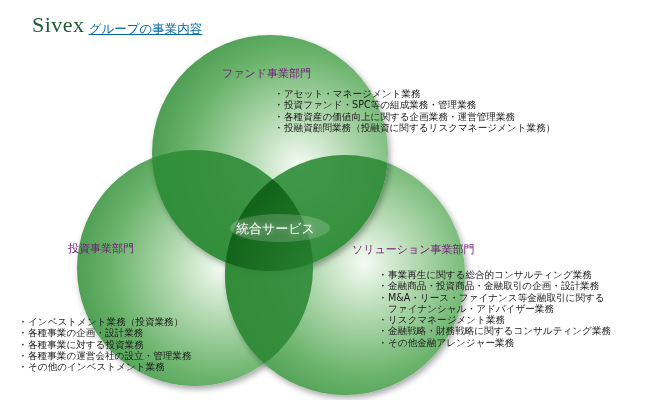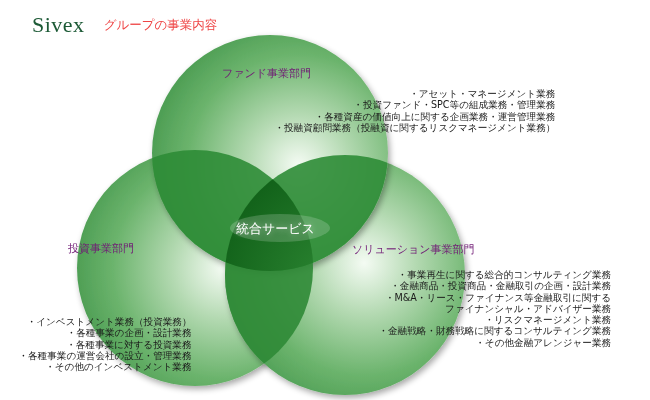--- a/index.html
+++ b/index.html
@@ -1,25 +1,25 @@
 <!DOCTYPE html>
 <html><head>
   <meta charset="utf-8">
   <style>
     html, body { margin: 0; padding: 0; background: #ffffff; }
     body { width: 650px; height: 400px; position: relative; overflow: hidden;
            font-family: "DejaVu Sans", sans-serif; color: #1a2a1a; }
-    .title { position: absolute; left: 32px; top: 12px; display: flex; align-items: center; }
+    .title { position: absolute; left: 32px; top: 12px; display: flex; align-items: flex-end; }
     .brand { font-family: "Liberation Serif", serif; font-size: 22px; color: #1d5a36; letter-spacing: 0.5px; }
-    .title-sub { font-size: 12.5px; color: #ef4444; margin-left: 19px; }
+    .title-sub { font-size: 12.5px; color: #0369a1; margin-left: 4px; text-decoration: underline; }
     svg.venn { position: absolute; left: 0; top: 0; }
     .label { position: absolute; font-size: 11px; color: #701a75; white-space: nowrap; }
     .center-label { position: absolute; font-size: 13px; color: #ffffff; white-space: nowrap;
                     text-shadow: 0 0 6px rgba(255,255,255,0.55); }
-    ul.items { position: absolute; margin: 0; padding: 0; list-style: none; font-size: 9.6px; line-height: 11.3px; color: #1a1a1a; text-align: right; }
+    ul.items { position: absolute; margin: 0; padding: 0; list-style: none; font-size: 9.6px; line-height: 11.3px; color: #1a1a1a; }
     ul.items li { white-space: nowrap; }
     ul.items li .bullet { display: inline-block; width: 10px; }
     ul.items li.cont { padding-left: 10px; }
   </style>
 </head>
 <body>
 
 <div class="title">
   <span class="brand">Sivex</span>
   <span class="title-sub">グループの事業内容</span>

